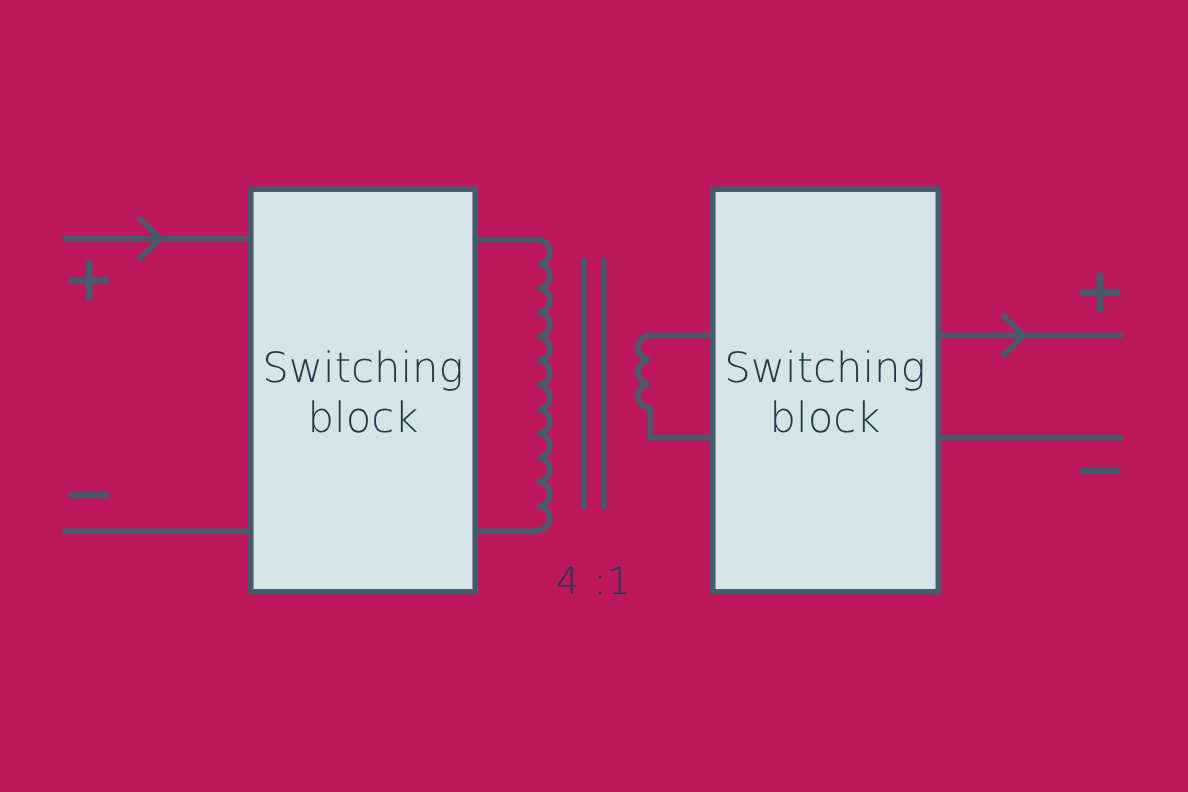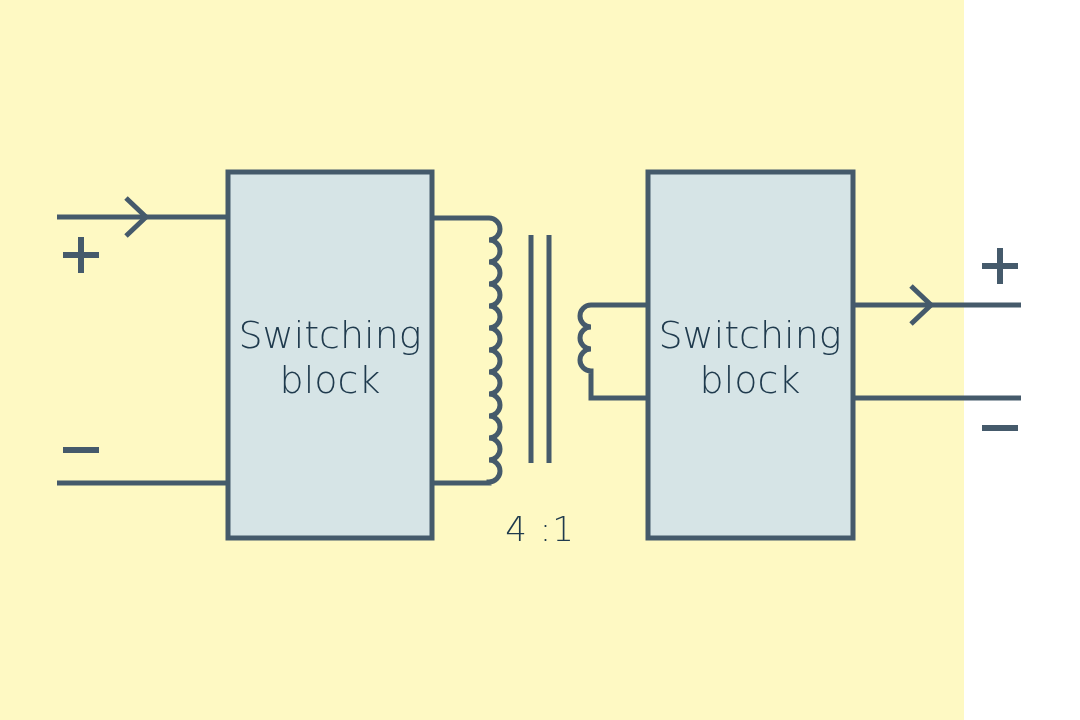--- a/index.html
+++ b/index.html
@@ -7,23 +7,23 @@
     padding: 0;
   }
   body {
     width: 1080px;
     height: 720px;
     overflow: hidden;
     font-family: "DejaVu Sans", sans-serif;
   }
   #canvas-root {
     position: relative;
-    width: 964px;
+    width: 1080px;
     height: 720px;
-    background: #fef9c3;
+    background: #be185d;
   }
   svg.diagram {
     display: block;
     width: 1080px;
     height: 720px;
   }
   .blk-fill { fill: #d6e4e6; }
   .stroke   { stroke: #455a6b; }
   .blk-label {
     fill: #1f3a4d;

